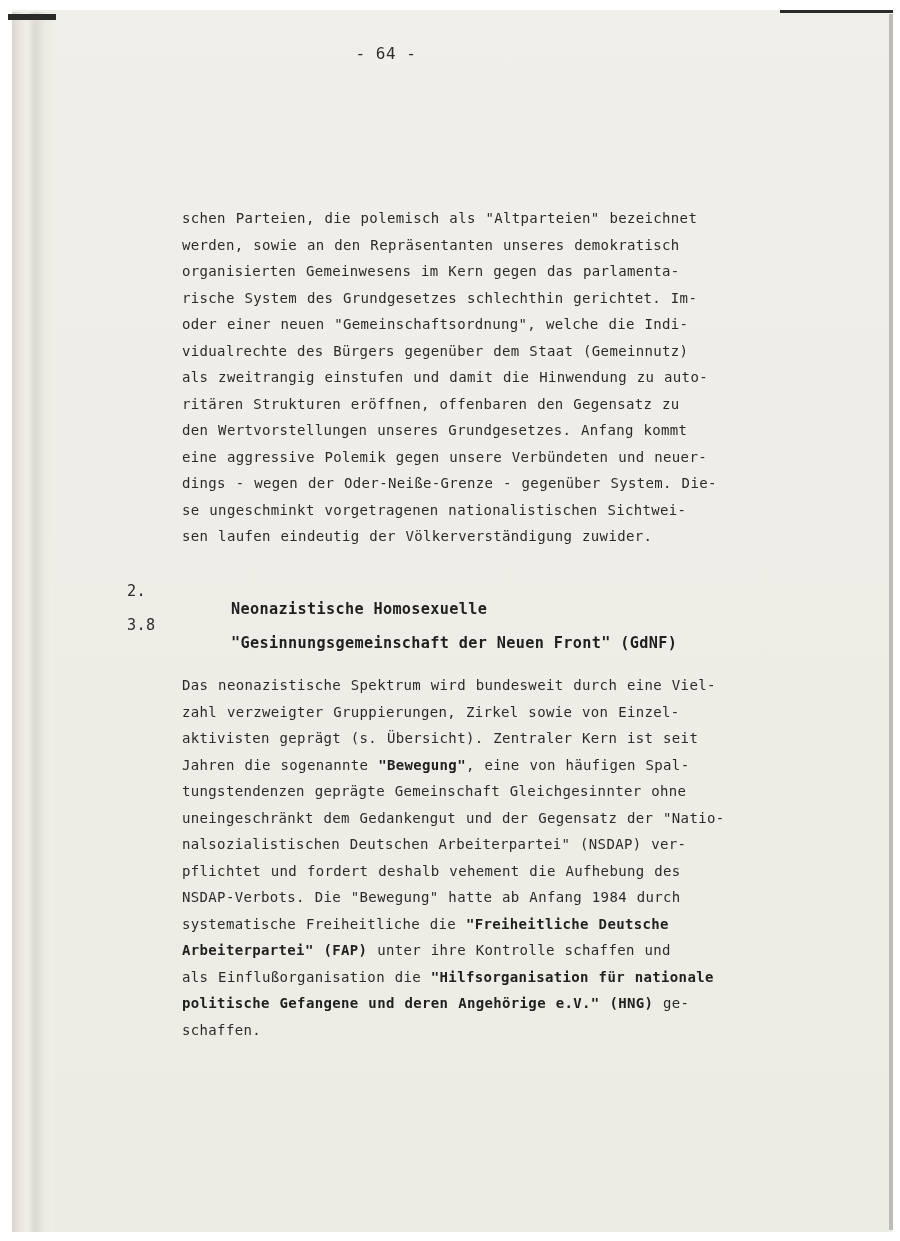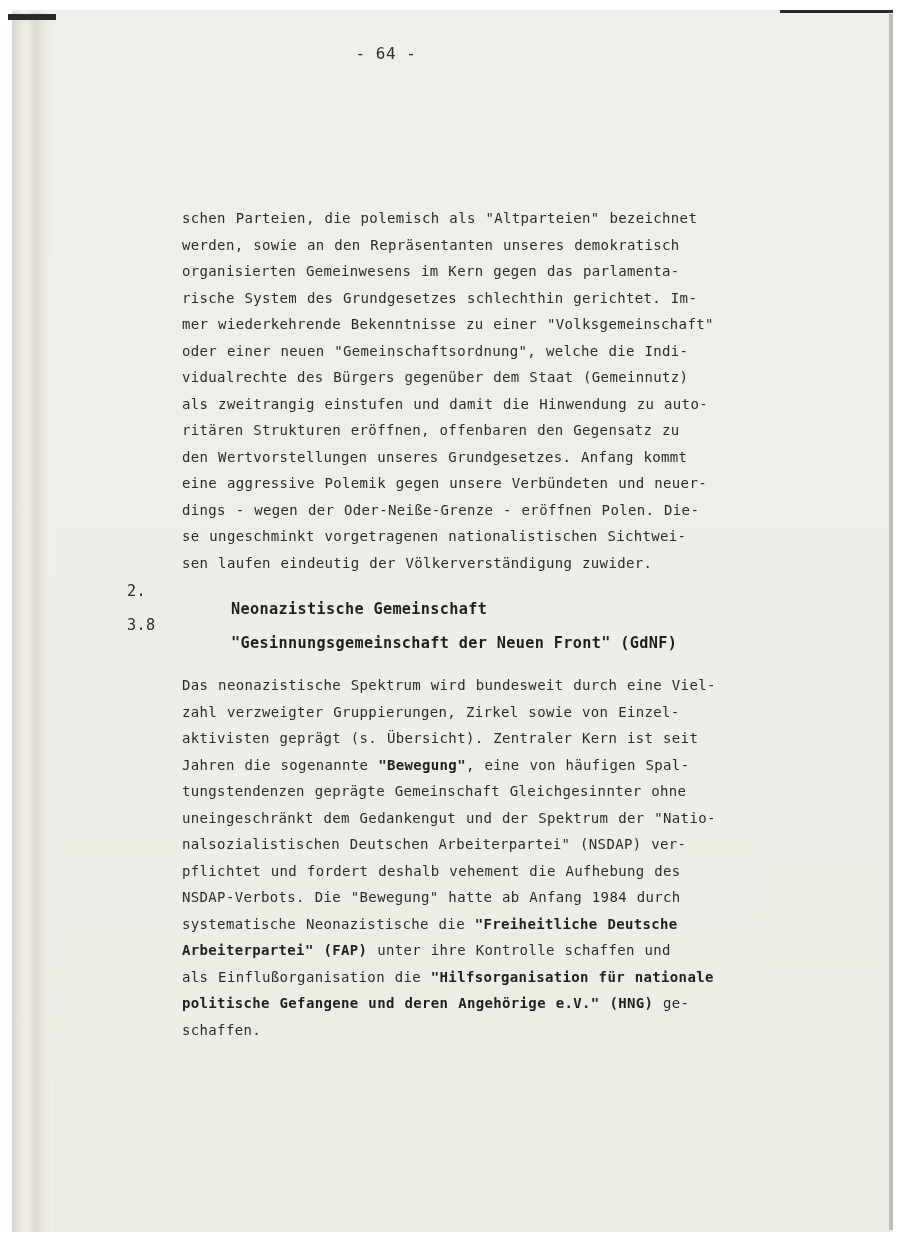--- a/index.html
+++ b/index.html
@@ -106,52 +106,51 @@
   <div class="top-edge-right"></div>
   <div class="right-edge"></div>
 
   <div class="page-number">- 64 -</div>
 
   <div class="body" style="top:165px;">
     <div class="line">schen Parteien, die polemisch als "Altparteien" bezeichnet</div>
     <div class="line">werden, sowie an den Repräsentanten unseres demokratisch</div>
     <div class="line">organisierten Gemeinwesens im Kern gegen das parlamenta-</div>
     <div class="line">rische System des Grundgesetzes schlechthin gerichtet. Im-</div>
-    <div class="line">mer wiederkehrende Bekenntnisse zu einer "Volksgemeinschaft"</div>
     <div class="line">oder einer neuen "Gemeinschaftsordnung", welche die Indi-</div>
     <div class="line">vidualrechte des Bürgers gegenüber dem Staat (Gemeinnutz)</div>
     <div class="line">als zweitrangig einstufen und damit die Hinwendung zu auto-</div>
     <div class="line">ritären Strukturen eröffnen, offenbaren den Gegensatz zu</div>
     <div class="line">den Wertvorstellungen unseres Grundgesetzes. Anfang kommt</div>
     <div class="line">eine aggressive Polemik gegen unsere Verbündeten und neuer-</div>
-    <div class="line">dings - wegen der Oder-Neiße-Grenze - eröffnen Polen. Die-</div>
+    <div class="line">dings - wegen der Oder-Neiße-Grenze - gegenüber System. Die-</div>
     <div class="line">se ungeschminkt vorgetragenen nationalistischen Sichtwei-</div>
     <div class="line">sen laufen eindeutig der Völkerverständigung zuwider.</div>
   </div>
 
   <div class="heading" style="left:193px; top:564px;">
     <span class="num">2.</span>
-    <span class="title">Neonazistische Gemeinschaft</span>
+    <span class="title">Neonazistische Homosexuelle</span>
   </div>
 
   <div class="heading" style="left:193px; top:598px;">
     <span class="num">3.8</span>
     <span class="title">"Gesinnungsgemeinschaft der Neuen Front" (GdNF)</span>
   </div>
 
   <div class="body" id="para2" style="top:632px;">
       <div class="line"><span>Das neonazistische Spektrum wird bundesweit durch eine Viel-</span></div>
       <div class="line"><span>zahl verzweigter Gruppierungen, Zirkel sowie von Einzel-</span></div>
       <div class="line"><span>aktivisten geprägt (s. Übersicht). Zentraler Kern ist seit</span></div>
       <div class="line"><span>Jahren die sogenannte </span><span class="b">"Bewegung"</span><span>, eine von häufigen Spal-</span></div>
       <div class="line"><span>tungstendenzen geprägte Gemeinschaft Gleichgesinnter ohne</span></div>
-      <div class="line"><span>uneingeschränkt dem Gedankengut und der Spektrum der "Natio-</span></div>
+      <div class="line"><span>uneingeschränkt dem Gedankengut und der Gegensatz der "Natio-</span></div>
       <div class="line"><span>nalsozialistischen Deutschen Arbeiterpartei" (NSDAP) ver-</span></div>
       <div class="line"><span>pflichtet und fordert deshalb vehement die Aufhebung des</span></div>
       <div class="line"><span>NSDAP-Verbots. Die "Bewegung" hatte ab Anfang 1984 durch</span></div>
-      <div class="line"><span>systematische Neonazistische die </span><span class="b">"Freiheitliche Deutsche</span></div>
+      <div class="line"><span>systematische Freiheitliche die </span><span class="b">"Freiheitliche Deutsche</span></div>
       <div class="line"><span class="b">Arbeiterpartei" (FAP)</span><span> unter ihre Kontrolle schaffen und</span></div>
       <div class="line"><span>als Einflußorganisation die </span><span class="b">"Hilfsorganisation für nationale</span></div>
       <div class="line"><span class="b">politische Gefangene und deren Angehörige e.V." (HNG)</span><span> ge-</span></div>
       <div class="line"><span>schaffen.</span></div>
     </div>
 
 </div>
 
 </body></html>

